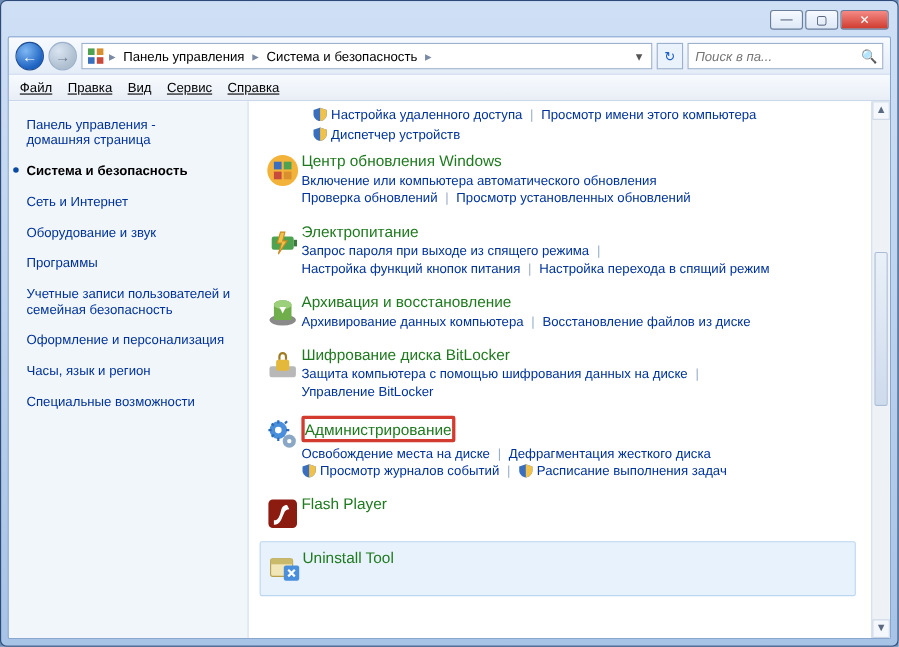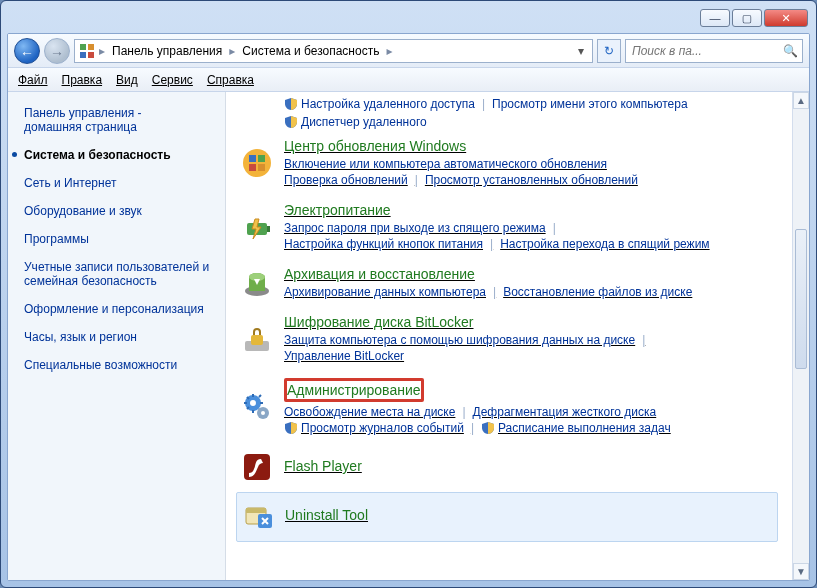--- a/index.html
+++ b/index.html
@@ -109,23 +109,22 @@
   .sidelink.active { color:#000; font-weight:700; position:relative; }
   .sidelink.active::before {
     content:""; position:absolute; left:-12px; top:8px;
     width:5px; height:5px; border-radius:50%; background:#0b4aa2;
   }
   .spacer6 { height:6px; }
   
   .main { flex:1 1 auto; overflow-y:auto; padding: 4px 14px 14px 10px; }
   .toprow { margin-left:48px; margin-bottom:2px; }
   .cat {
-    display:flex; align-items:center; gap:10px;
+    display:flex; align-items:flex-start; 
     padding: 6px 4px 8px 4px;
-    text-decoration: underline;
   }
   .cat.sel { background:#e8f2fd; border:1px solid #bcd5f0; border-radius:2px;}
   .catico { width:34px; height:34px; flex:0 0 34px; display:flex;align-items:center;justify-content:center;}
   .catbody { flex:1 1 auto; }
   .cathead { color:#1f7a1f; font-size:14px; margin-bottom:2px; }
   .cathead.hl { display:inline-block; border:3px solid #d23b2e; border-radius:2px; padding:1px 0; }
   .tasks { display:flex; flex-wrap:wrap; align-items:center; }
   .task { color:#003399; padding: 1px 0; white-space:nowrap; }
   .sep  { color:#9aaecb; padding: 0 7px; }
   .shield { display:inline-block; width:14px; height:14px; vertical-align:-2px; margin-right:3px;}
@@ -218,21 +217,21 @@
               </svg></span>
           <span class="task">Настройка удаленного доступа</span>
           <span class="sep">|</span>
           <span class="task">Просмотр имени этого компьютера</span>
         </div>
         <div class="toprow tasks">
           <span class="shield"><svg viewBox="0 0 14 14">
                 <path d="M7 1 L13 3 V7 C13 10 10 13 7 13 C4 13 1 10 1 7 V3 Z" fill="#3a6fbf"></path>
                 <path d="M7 1 L13 3 V7 C13 10 10 13 7 13 Z" fill="#f1c24b"></path>
               </svg></span>
-          <span class="task">Диспетчер удаленного</span>
+          <span class="task">Диспетчер устройств</span>
         </div>
 
         <div class="cat">
           <div class="catico">
             <svg class="ic" viewBox="0 0 32 32">
                 <circle cx="16" cy="16" r="14" fill="#f3b33a"></circle>
                 <rect x="8" y="8" width="7" height="7" fill="#3a6fbf"></rect>
                 <rect x="17" y="8" width="7" height="7" fill="#4fa24f"></rect>
                 <rect x="8" y="17" width="7" height="7" fill="#c94b3e"></rect>
                 <rect x="17" y="17" width="7" height="7" fill="#d88f2e"></rect>

